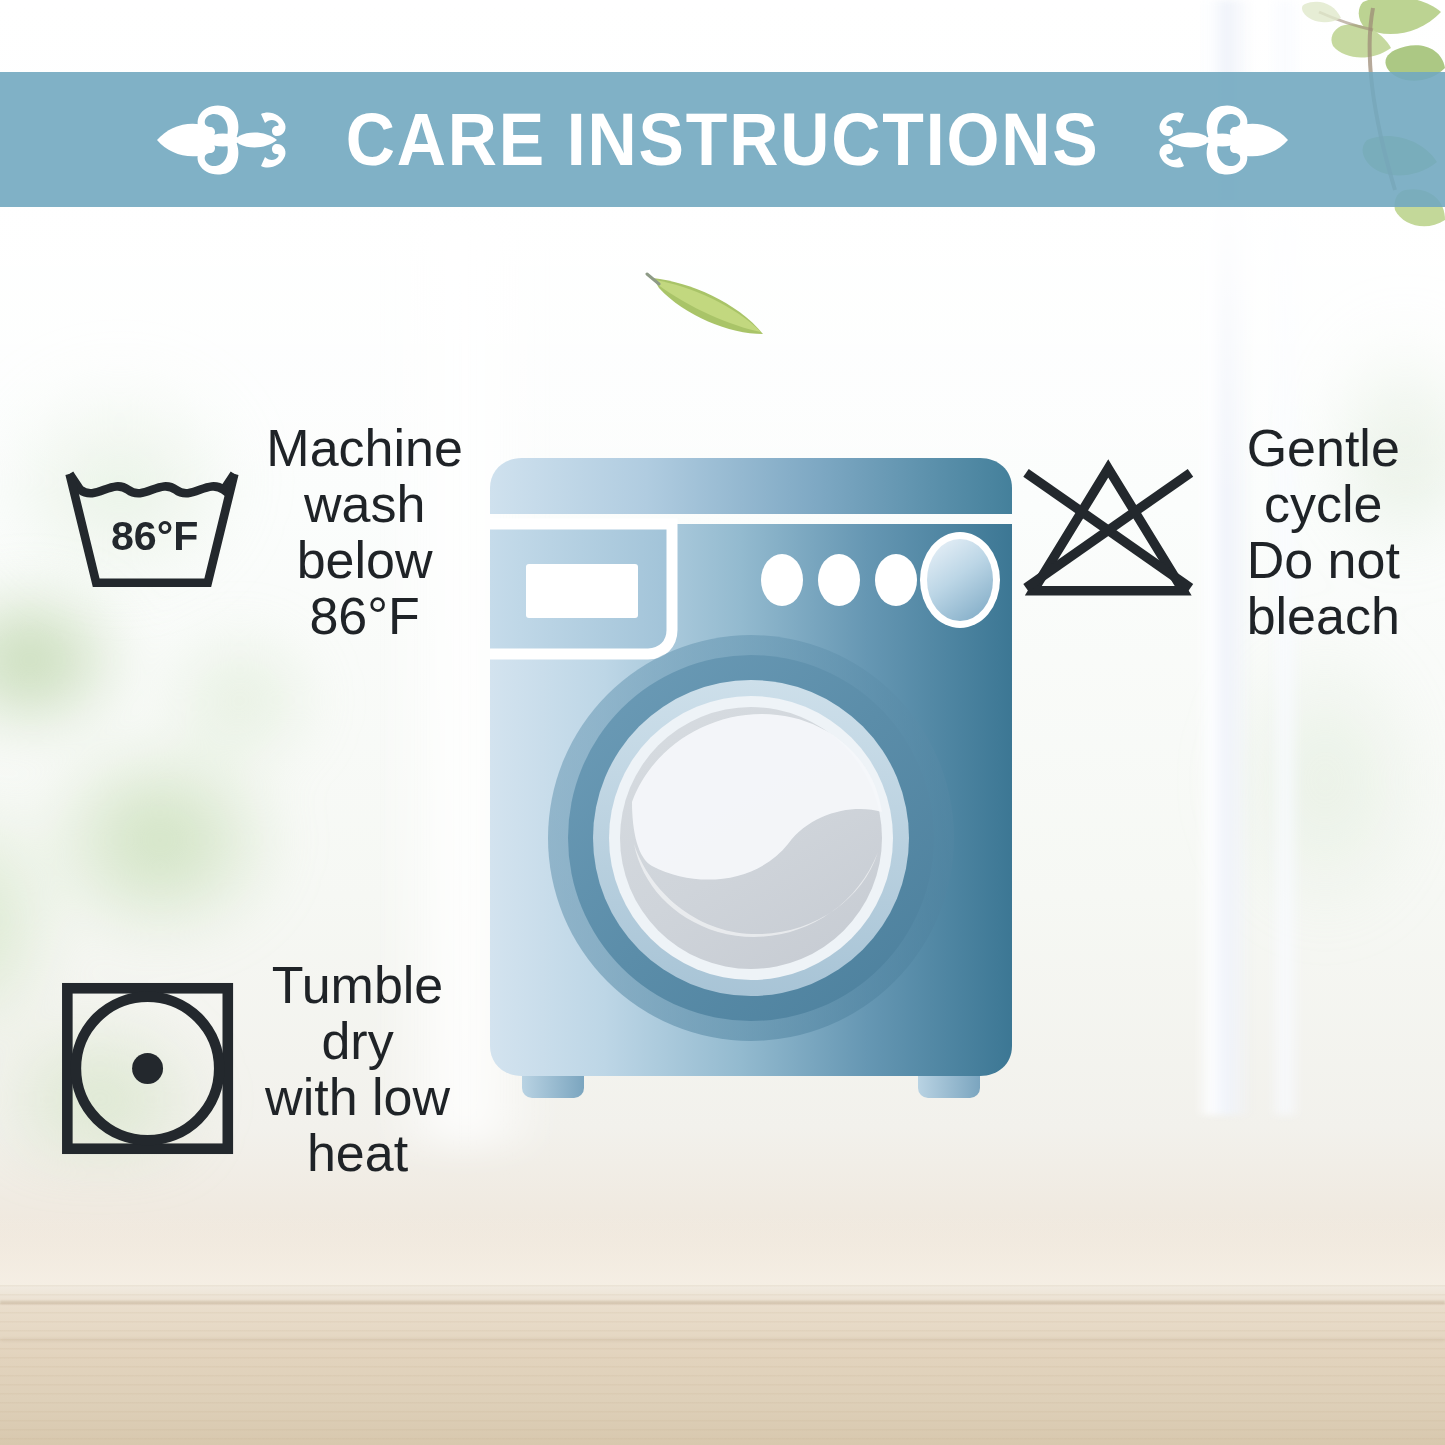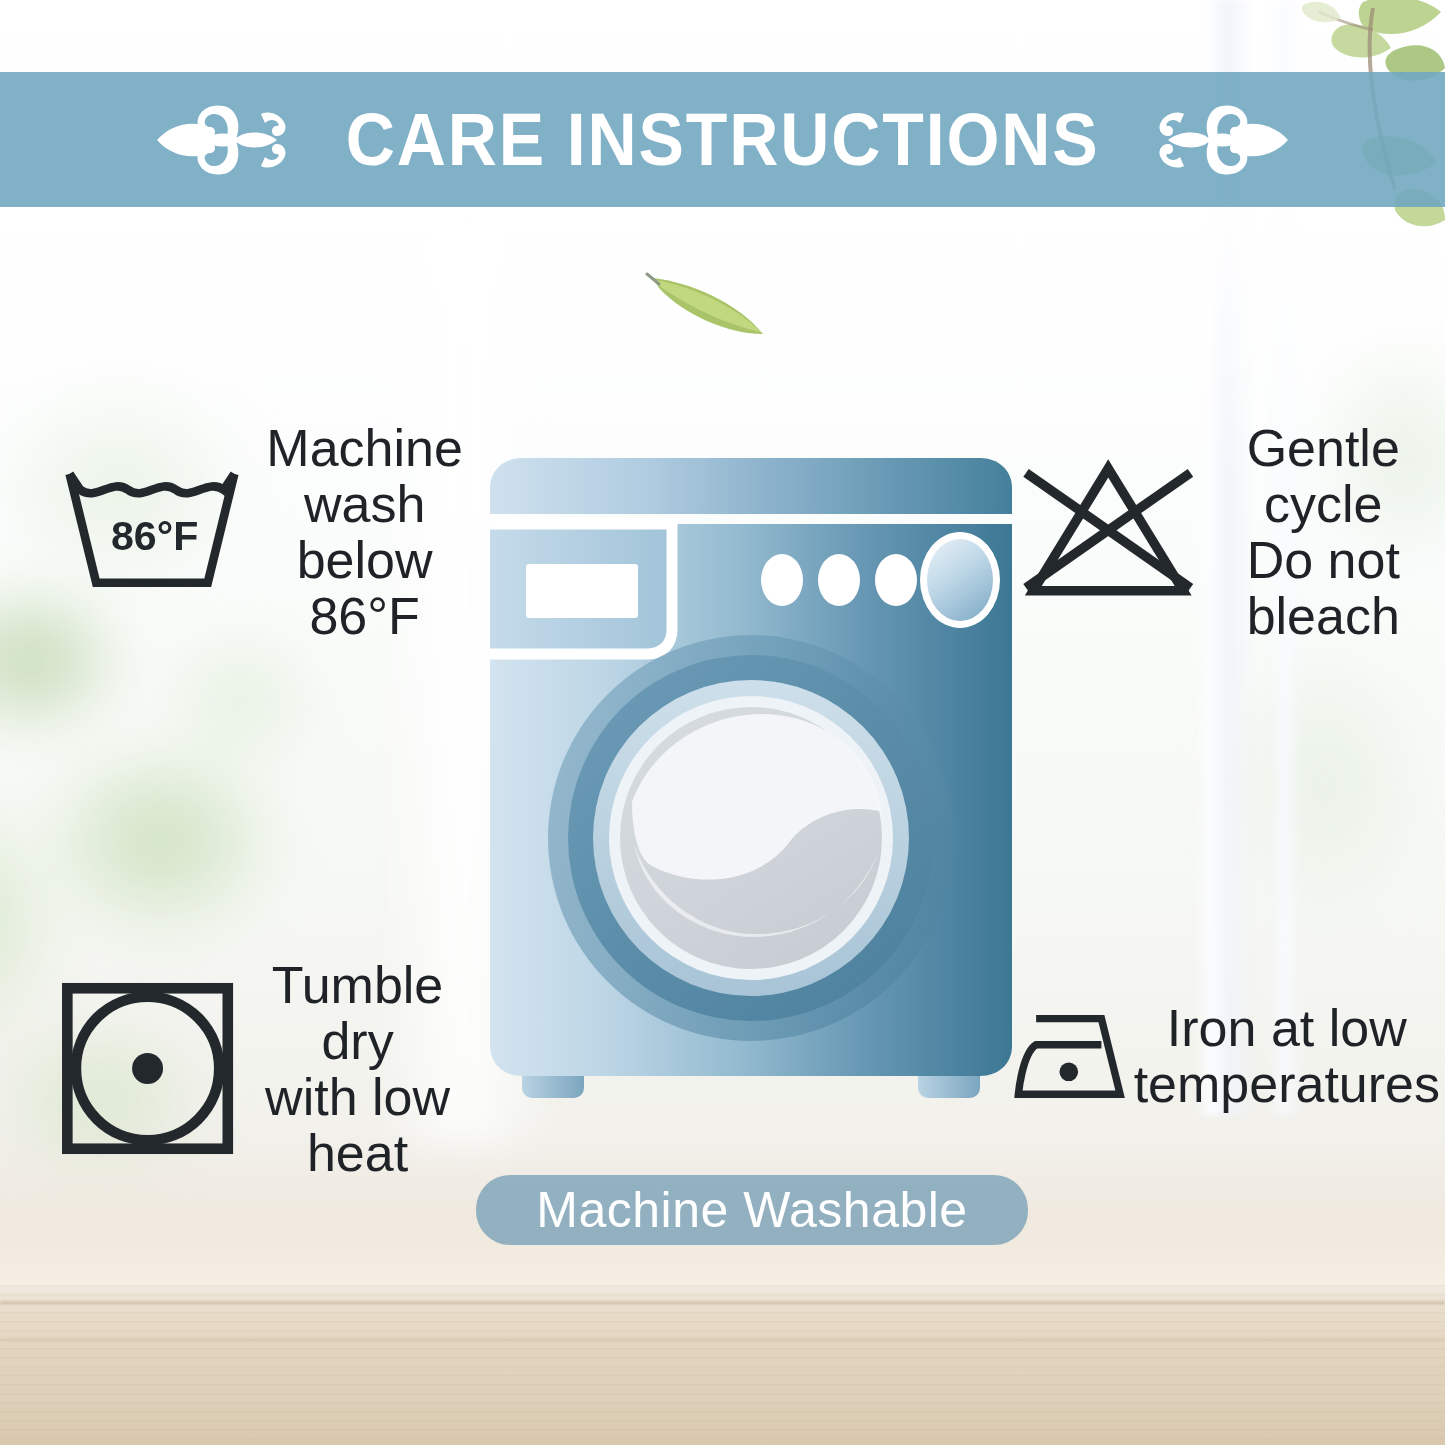--- a/index.html
+++ b/index.html
@@ -184,28 +184,20 @@
   <div class="cell" id="cell-bleach">
     <svg class="sym" width="270" height="200" viewBox="0 0 270 200">
       <path d="M135 14 L238 182 L32 182 Z" fill="none" stroke="#23282d" stroke-width="13" stroke-linejoin="miter"></path>
       <path d="M22 20 L248 178" stroke="#23282d" stroke-width="13" stroke-linecap="butt"></path>
       <path d="M248 20 L22 178" stroke="#23282d" stroke-width="13" stroke-linecap="butt"></path>
     </svg>
     <div class="cap">Gentle cycle
 Do not bleach</div>
   </div>
 
-  <div class="cell" id="cell-iron">
-    <svg class="sym" width="265" height="200" viewBox="0 0 265 200">
-      <path d="M56 22 L196 22 L236 184 L18 184 C18 184 26 96 56 78 L196 78" fill="none" stroke="#23282d" stroke-width="16" stroke-linejoin="miter" stroke-linecap="butt"></path>
-      <circle cx="126" cy="136" r="20" fill="#23282d"></circle>
-    </svg>
-    <div class="cap">Iron at low
-temperatures</div>
-  </div>
 
   <svg class="washer" viewBox="0 0 538 670">
     <defs>
       <linearGradient id="bodyG" x1="0" y1="0" x2="1" y2="0">
         <stop offset="0%" stop-color="#d3e3ef"></stop>
         <stop offset="22%" stop-color="#bdd6e6"></stop>
         <stop offset="48%" stop-color="#93bacf"></stop>
         <stop offset="72%" stop-color="#6697b3"></stop>
         <stop offset="100%" stop-color="#3c7794"></stop>
       </linearGradient>
@@ -266,17 +258,14 @@
     <circle cx="269" cy="386" r="183" fill="url(#ringG)"></circle>
     <circle cx="269" cy="386" r="158" fill="url(#ring2G)"></circle>
     <circle cx="269" cy="386" r="142" fill="#eef3f7"></circle>
     <circle cx="269" cy="386" r="131" fill="url(#glassG)"></circle>
     <path d="M150 350 C168 300 220 262 280 262 C340 262 392 302 400 360
              C372 352 330 360 306 392 C276 430 216 438 170 414 C156 406 150 380 150 350 Z" fill="#f4f7fa" opacity="0.95"></path>
     <path d="M152 392 C168 440 214 480 270 482 C328 484 380 450 396 400
              C370 466 300 498 236 480 C190 466 160 432 152 392 Z" fill="#ffffff" opacity="0.55"></path>
   </svg>
 
-  <div class="badge">
-    <span class="badge-text">Machine Washable</span>
-  </div>
 
 </div>
 
 </body></html>

